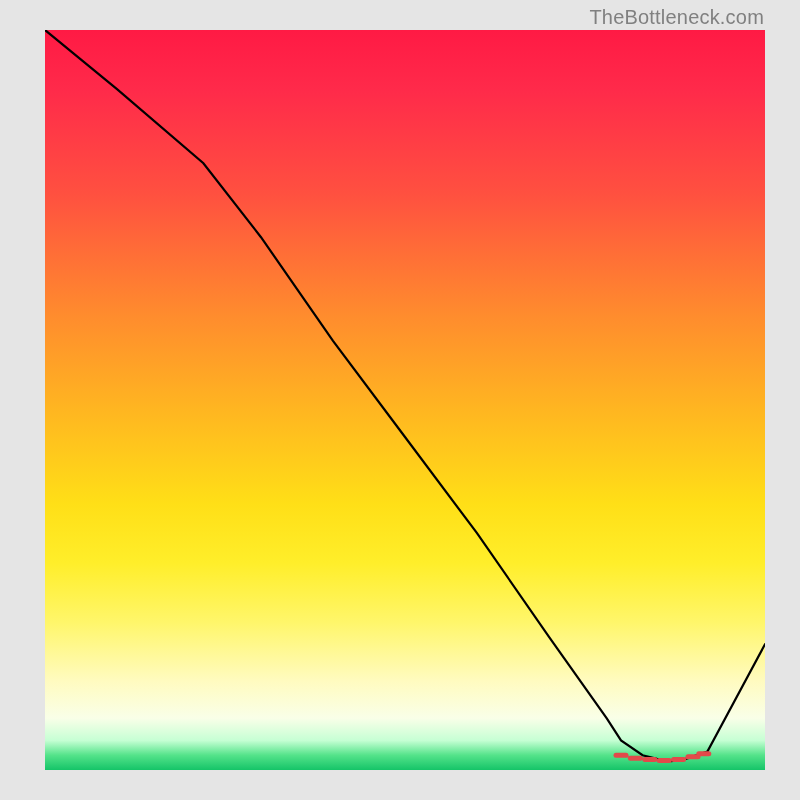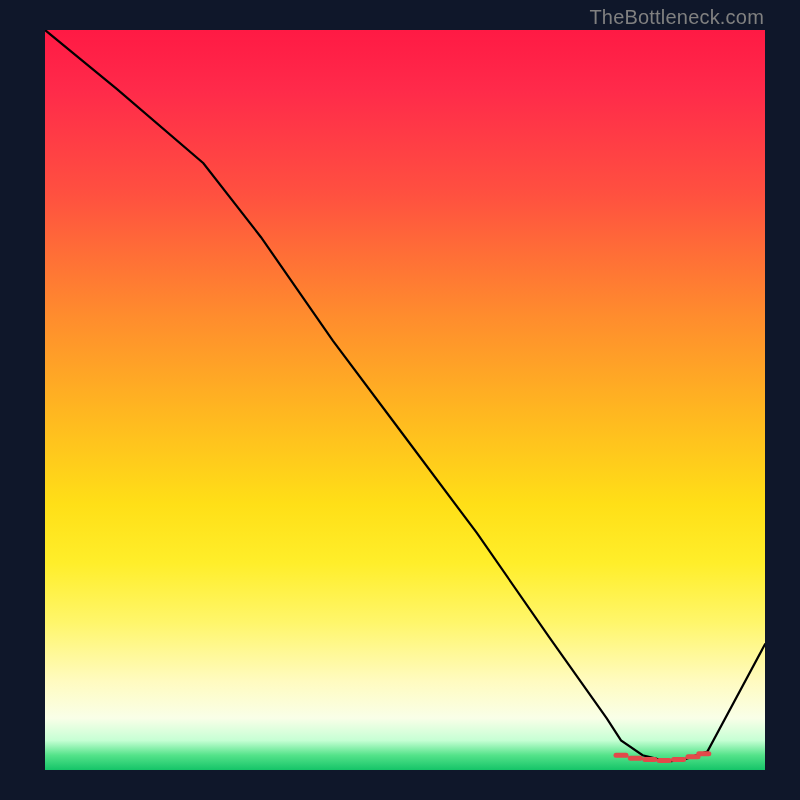--- a/index.html
+++ b/index.html
@@ -8,21 +8,21 @@
     width: 800px;
     height: 800px;
     background: #000;
     overflow: hidden;
     font-family: Arial, Helvetica, sans-serif;
   }
   .frame {
     position: relative;
     width: 800px;
     height: 800px;
-    background: #0f172a;
+    background: #e5e5e5;
   }
   .plot-area {
     position: absolute;
     left: 45px;
     top: 30px;
     width: 720px;
     height: 740px;
     
     background: linear-gradient(to bottom,
        #ff1a44 0%,

